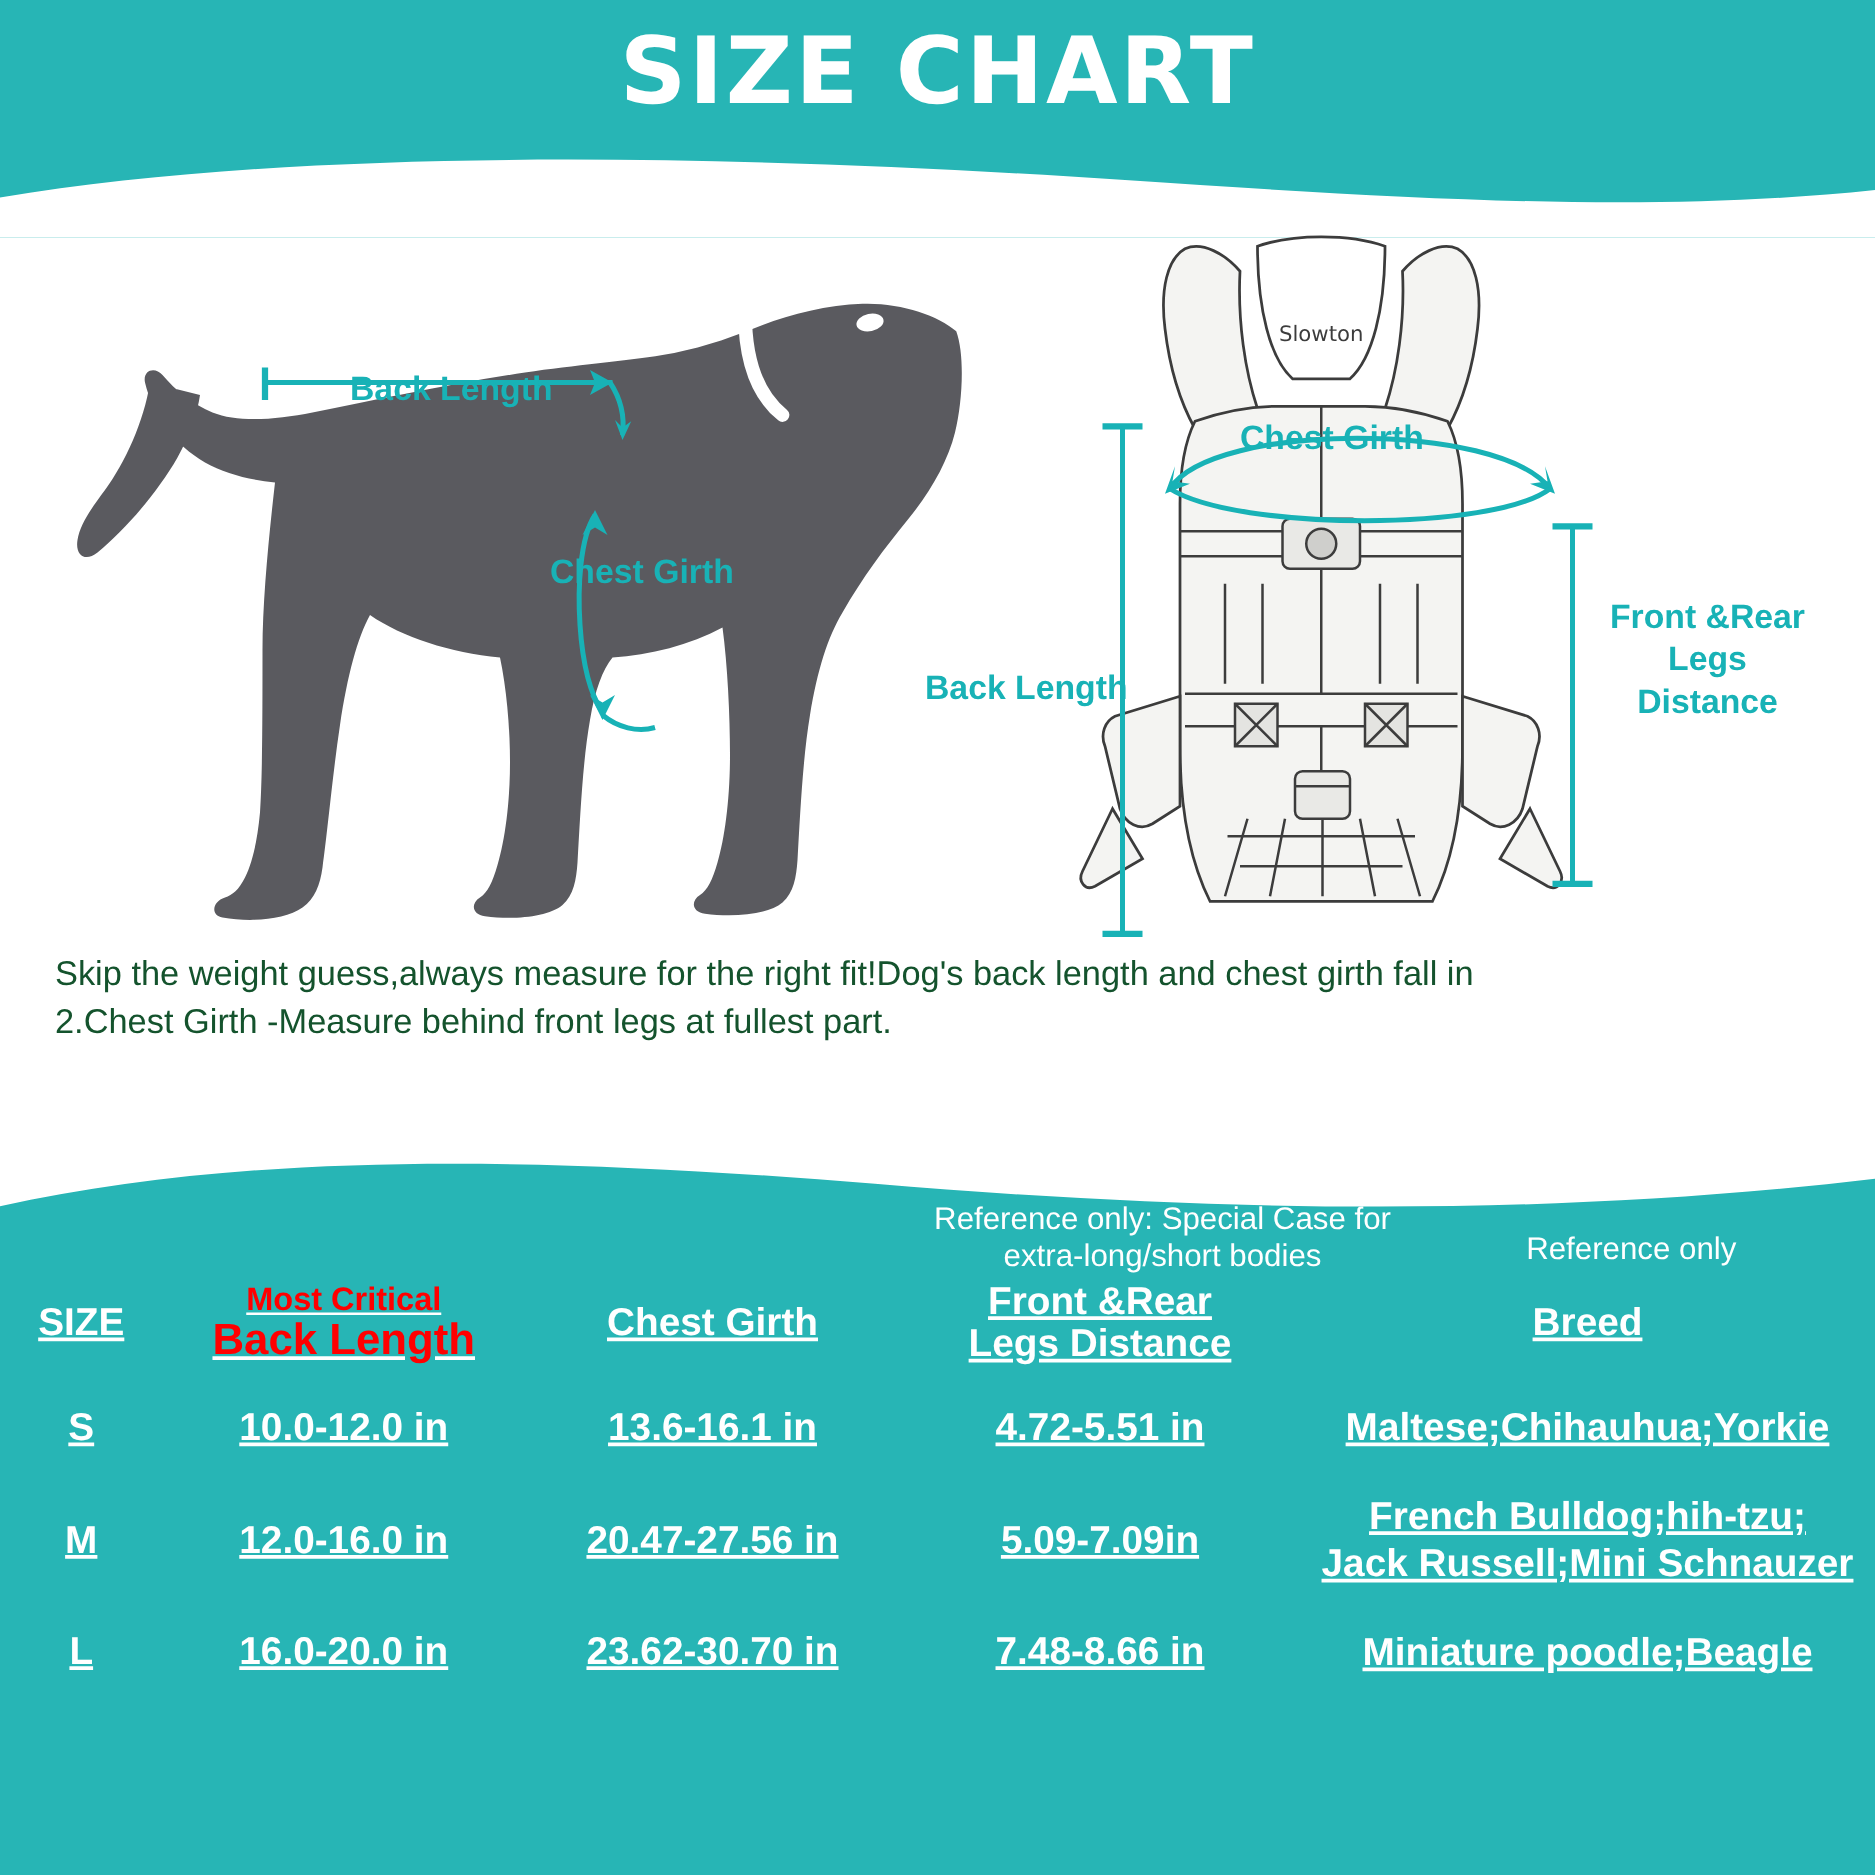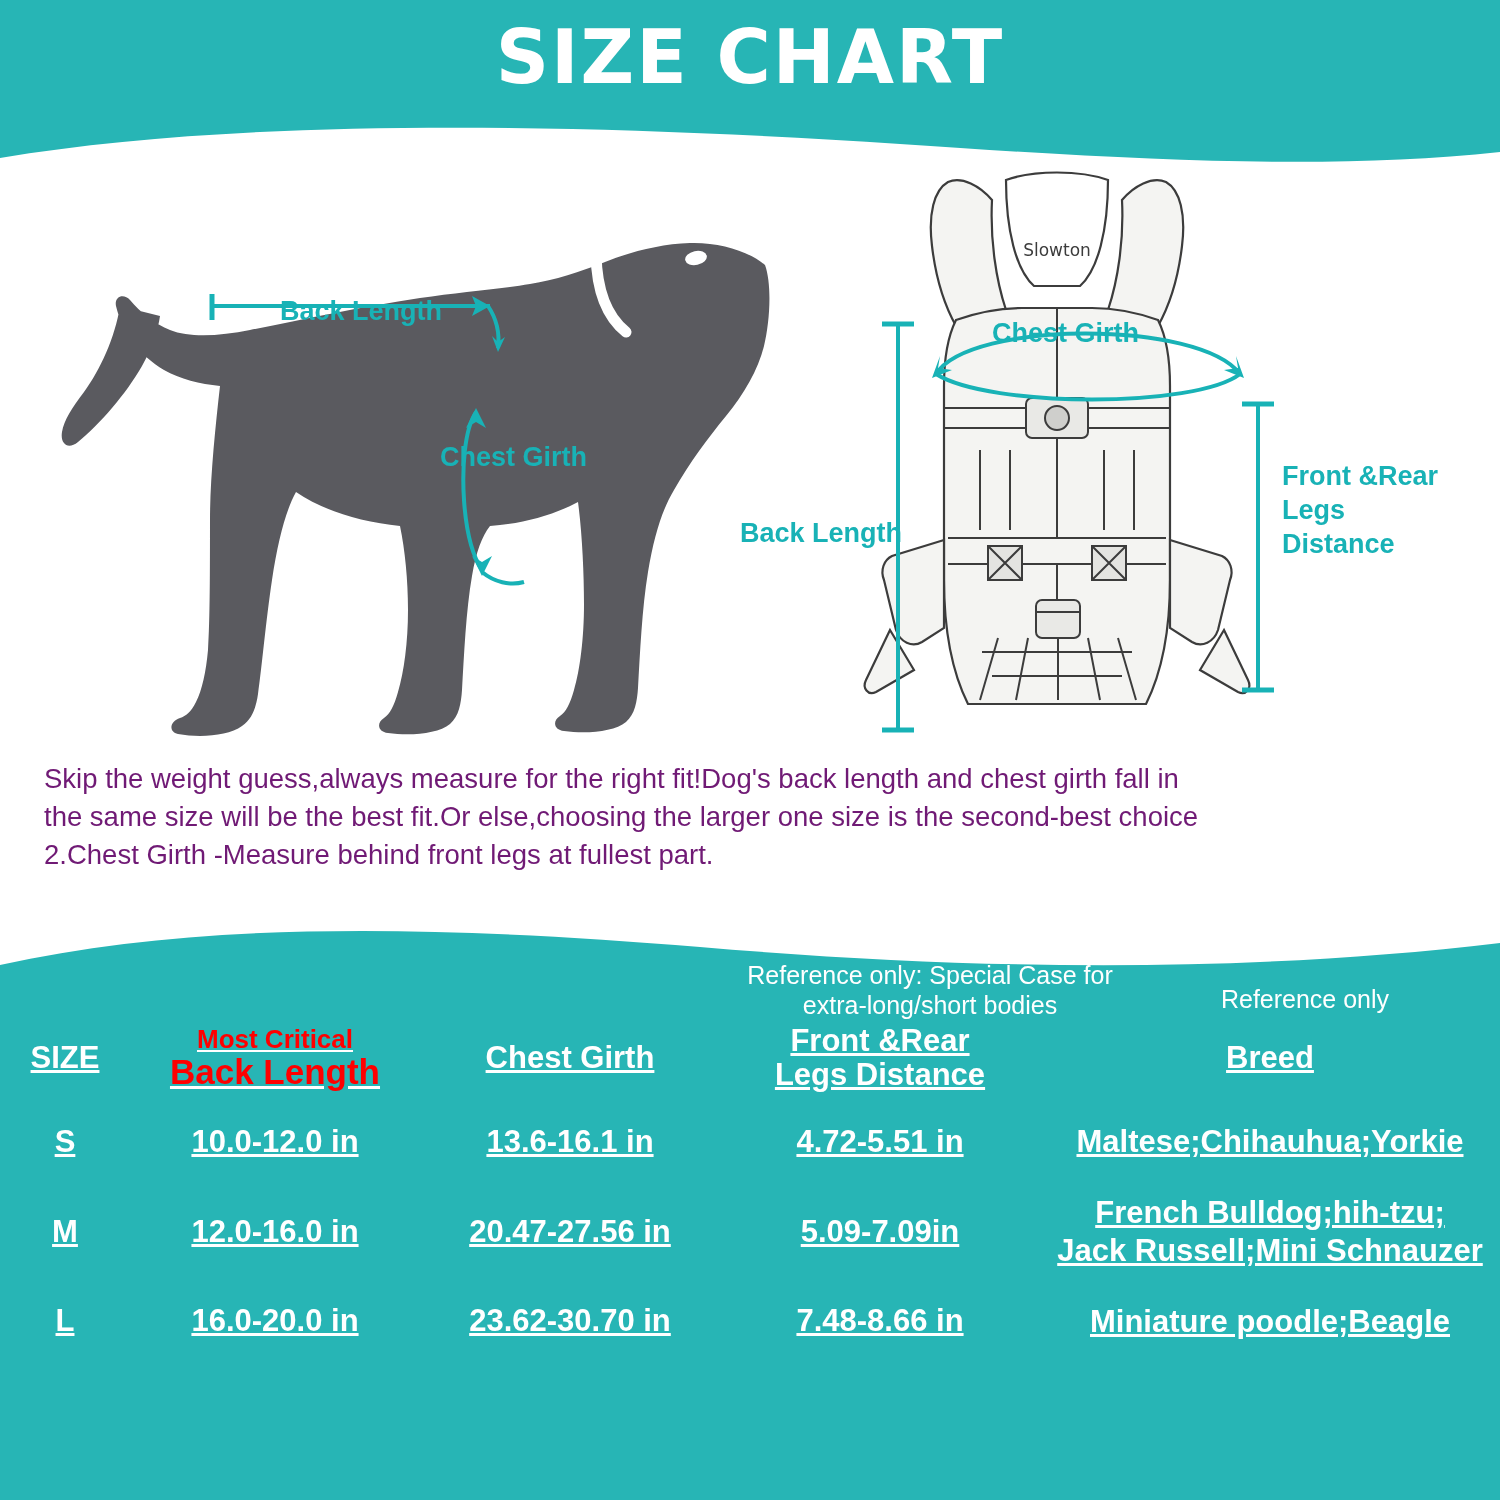--- a/index.html
+++ b/index.html
@@ -49,38 +49,38 @@
 
   
   .illustration {
     position: absolute;
     top: 160px; left: 0;
     width: 1500px;
     height: 600px;
   }
 
   .dog-area { position: absolute; left: 60px; top: 20px; width: 720px; height: 560px; }
-  .pack-area { position: absolute; left: 830px; top: 0px; width: 620px; height: 600px; }
+  .pack-area { position: absolute; left: 830px; top: 17px; width: 620px; height: 600px; text-align: center; }
 
   .label-teal {
     position: absolute;
     color: #18b2b6;
     font-size: 27px;
     font-weight: 600;
     font-family: "Liberation Sans", sans-serif;
     white-space: pre-line;
   }
 
   
   .instructions {
     position: absolute;
     top: 760px;
     left: 44px;
     width: 1300px;
-    color: #701a75;
+    color: #14532d;
     font-size: 27.5px;
     line-height: 1.38;
     font-family: "Liberation Sans", sans-serif;
   }
   .instructions p { margin: 0; }
 
   
   .table-block {
     position: absolute;
     top: 925px; left: 0;
@@ -325,21 +325,20 @@
         <line x1="4" y1="14" x2="36" y2="14" stroke="#18b2b6" stroke-width="5"></line>
         <line x1="4" y1="300" x2="36" y2="300" stroke="#18b2b6" stroke-width="5"></line>
       </svg>
       <div class="label-teal" style="left:452px; top:300px; line-height:1.25;">Front &amp;Rear
 Legs Distance</div>
     </div>
   </div>
 
   <div class="instructions">
     <p>Skip the weight guess,always measure for the right fit!Dog's back length and chest girth fall in</p>
-    <p>the same size will be the best fit.Or else,choosing the larger one size is the second-best choice</p>
     <p>2.Chest Girth -Measure behind front legs at fullest part.</p>
   </div>
 
   <div class="table-block">
     <svg class="table-bg" viewBox="0 0 1500 575" preserveAspectRatio="none">
       <path d="M0,40 C200,-4 430,0 700,22 C980,46 1250,48 1500,18 L1500,575 L0,575 Z" fill="#27b5b5"></path>
     </svg>
 
     <div class="table-inner">
       <div class="ref-note ref-note-1">Reference only: Special Case for

